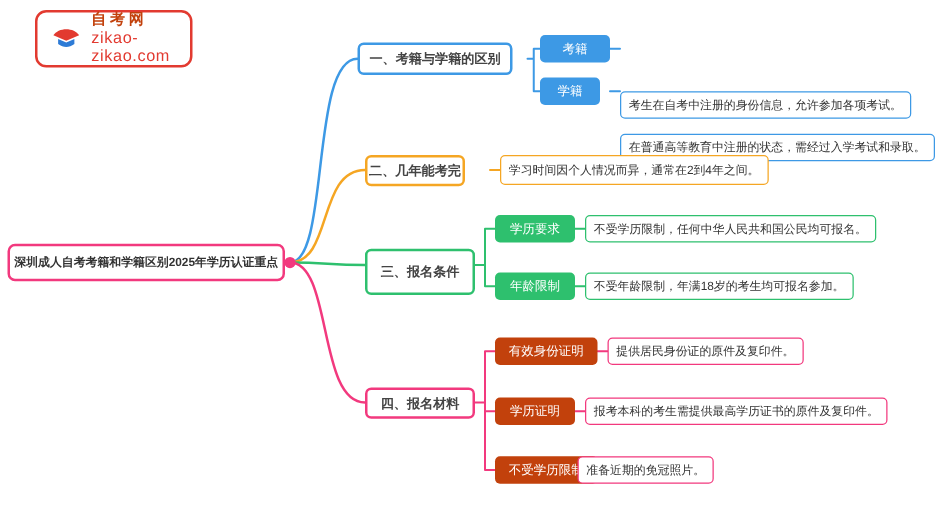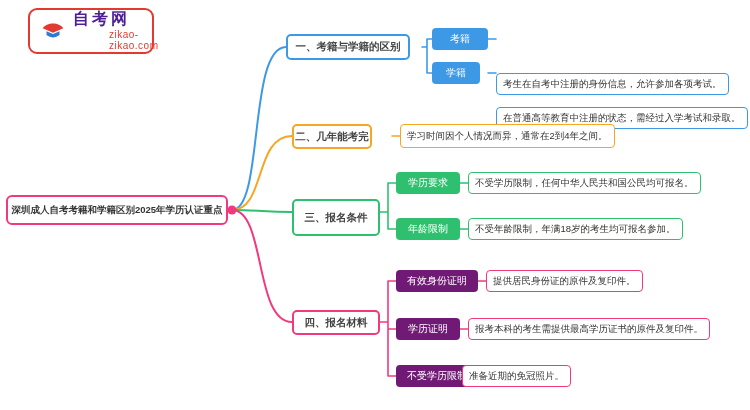--- a/index.html
+++ b/index.html
@@ -21,38 +21,38 @@
   .topic-1{border-radius:5px;font-size:10.5px;font-weight:bold;color:#444;}
   .t-b1{left:286px;top:34px;width:124px;height:26px;border:2px solid #3D99E5;}
   .t-b2{left:292px;top:124px;width:80px;height:25px;border:2px solid #F5A623;}
   .t-b3{left:292px;top:199px;width:88px;height:37px;border:2px solid #2EC06E;}
   .t-b4{left:292px;top:310px;width:88px;height:25px;border:2px solid #F2397E;}
   .tag{
     height:22px;border-radius:4px;color:#fff;font-size:10px;
   }
   .tag.blue{background:#3D99E5;}
   .tag.green{background:#2EC06E;}
-  .tag.pink{background:#701a75;}
+  .tag.pink{background:#c2410c;}
   .leaf{
     height:22px;border-radius:4px;font-size:9.5px;
     justify-content:flex-start;padding:0 6px;
   }
   .leaf.blue{border:1.5px solid #3D99E5;margin-top:45px;}
   .leaf.orange{border:1.5px solid #F5A623;height:24px;}
   .leaf.green{border:1.5px solid #2EC06E;}
   .leaf.pink{border:1.5px solid #F2397E;}
   .logo{
     position:absolute;left:28px;top:8px;width:126px;height:46px;box-sizing:border-box;
     border:2px solid #E23A30;border-radius:9px;background:#fff;
     display:flex;align-items:center;gap:7px;padding:0 10px;
   }
   .logo-icon{width:26px;height:26px;flex:0 0 auto;}
   .logo-text{display:flex;flex-direction:column;line-height:1.15;}
-  .logo-title{color:#4c1d95;font-weight:bold;font-size:16px;letter-spacing:3px;}
-  .logo-domain{color:#E23A30;font-size:10px;letter-spacing:0.5px;margin-left:36px;}
+  .logo-title{color:#c2410c;font-weight:bold;font-size:12px;letter-spacing:3px;}
+  .logo-domain{color:#E23A30;font-size:13px;letter-spacing:0.5px;}
 </style>
 </head>
 <body>
 
 <div id="stage">
 
   <svg id="wires" viewBox="0 0 750 410">
     <g stroke="#3D99E5" fill="none" stroke-width="2" stroke-linecap="round">
       <path d="M232,210 C264,210 248,47 286,47"></path>
     </g>

